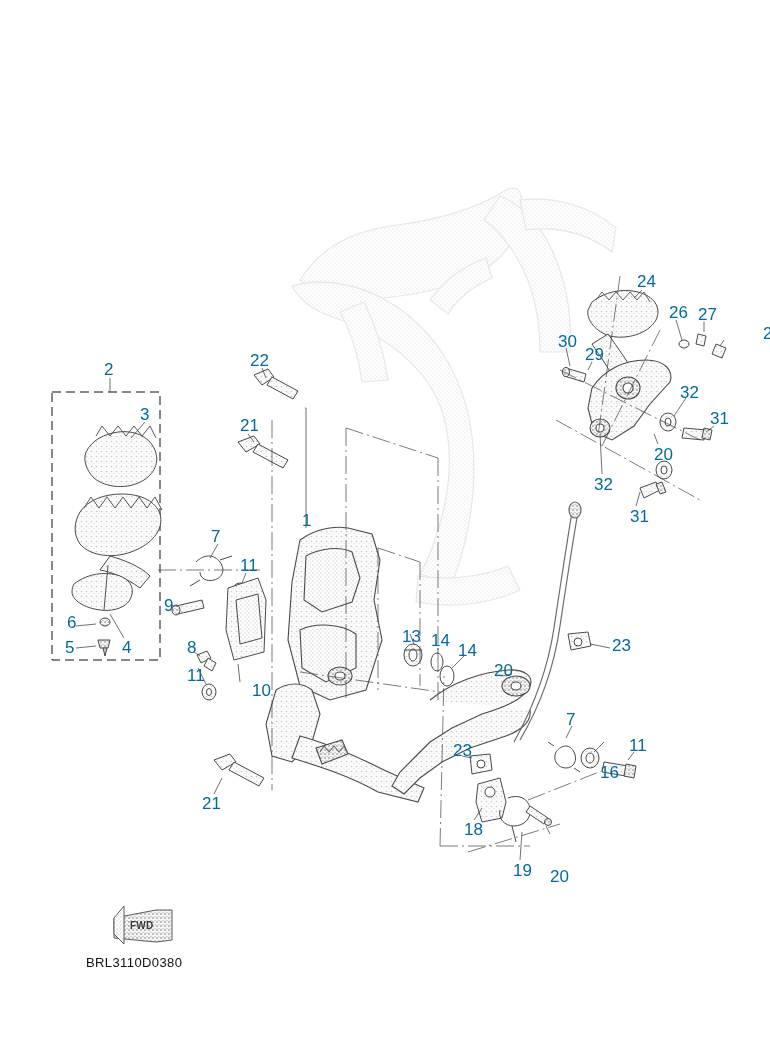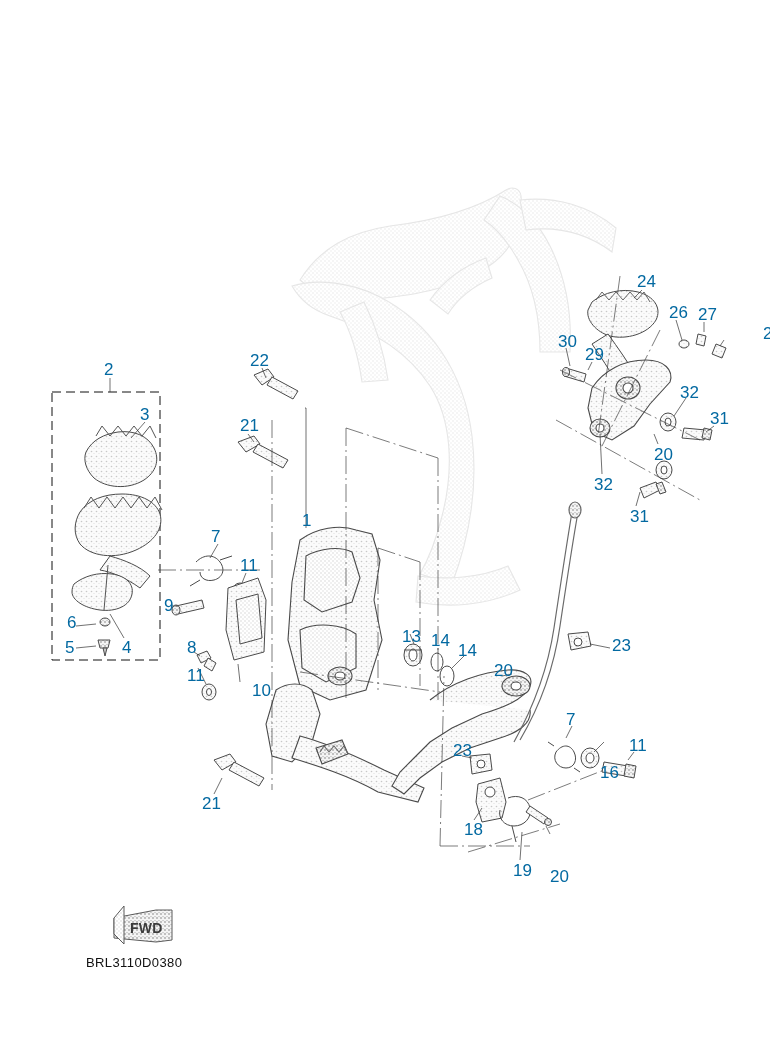--- a/index.html
+++ b/index.html
@@ -29,21 +29,21 @@
   }
   .part-code {
     position: absolute;
     font-size: 13px;
     letter-spacing: 0.4px;
     color: #111111;
     white-space: nowrap;
   }
   .fwd-label {
     position: absolute;
-    font-size: 14px;
+    font-size: 10px;
     font-weight: bold;
     color: #3b3b3b;
     letter-spacing: 0.2px;
   }
   svg.art {
     position: absolute;
     left: 0;
     top: 0;
     width: 770px;
     height: 1064px;

